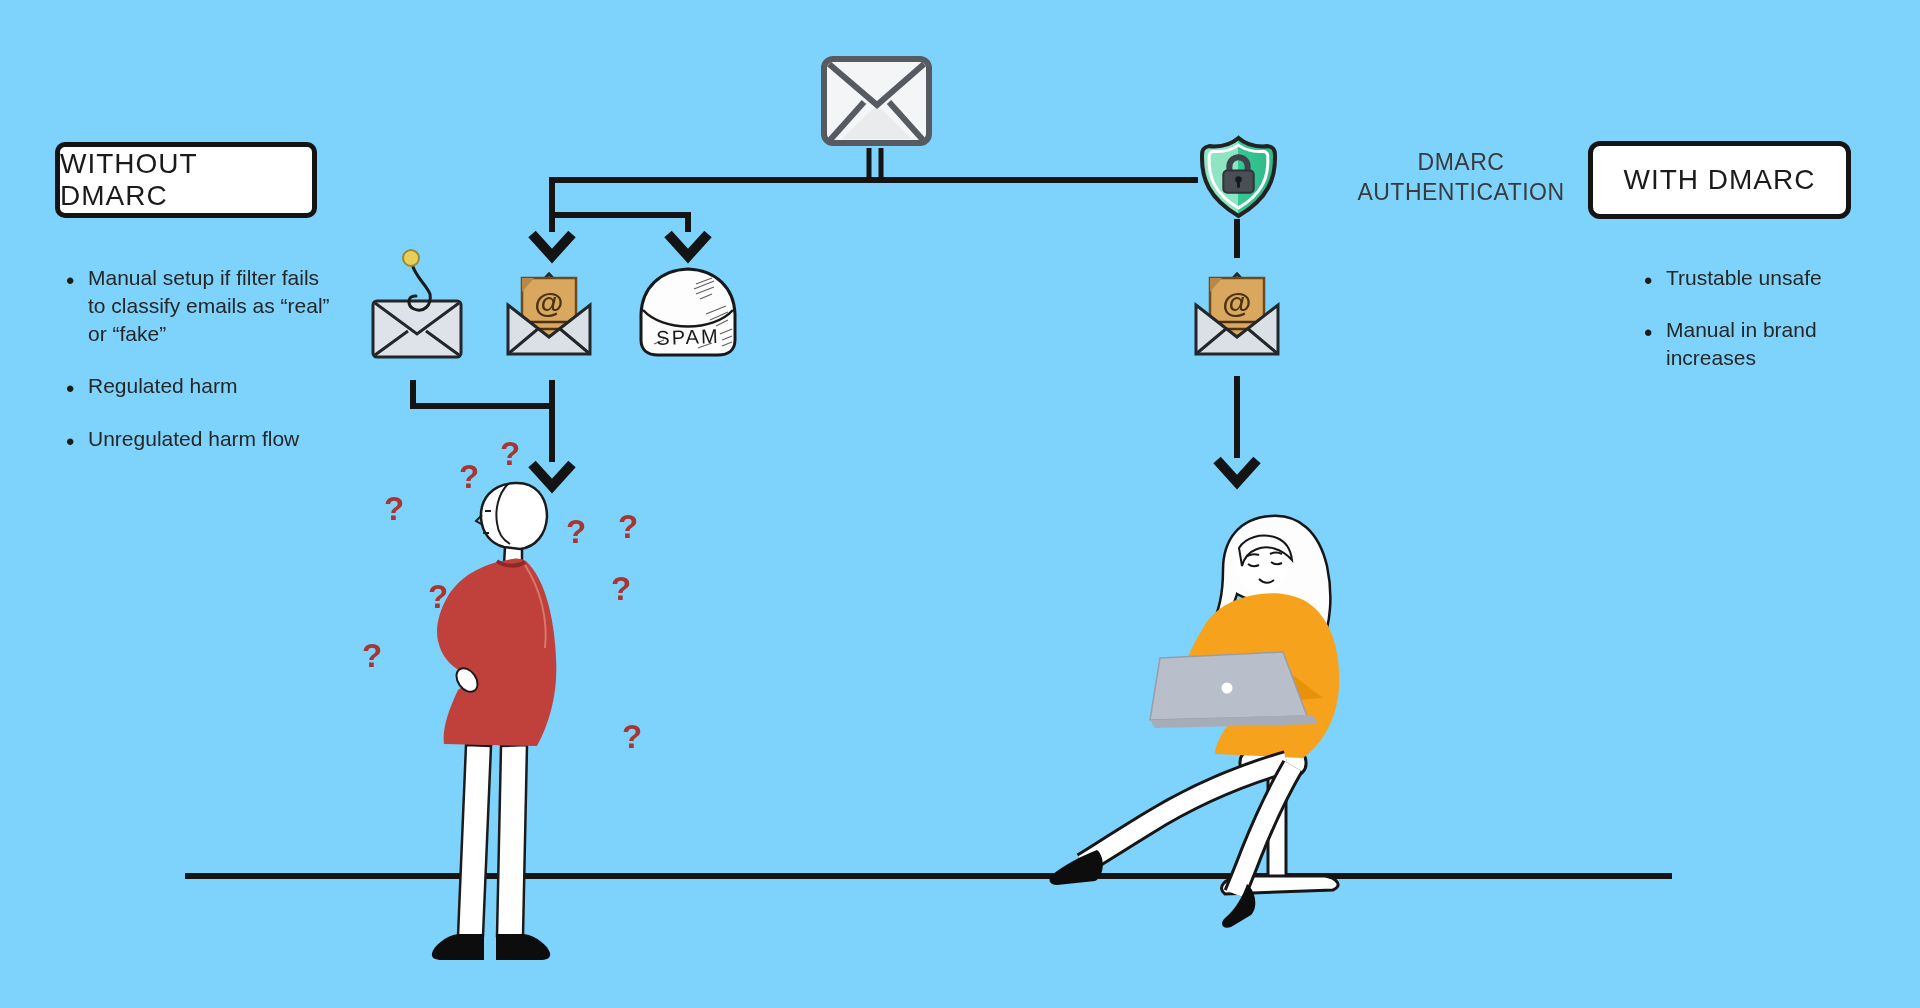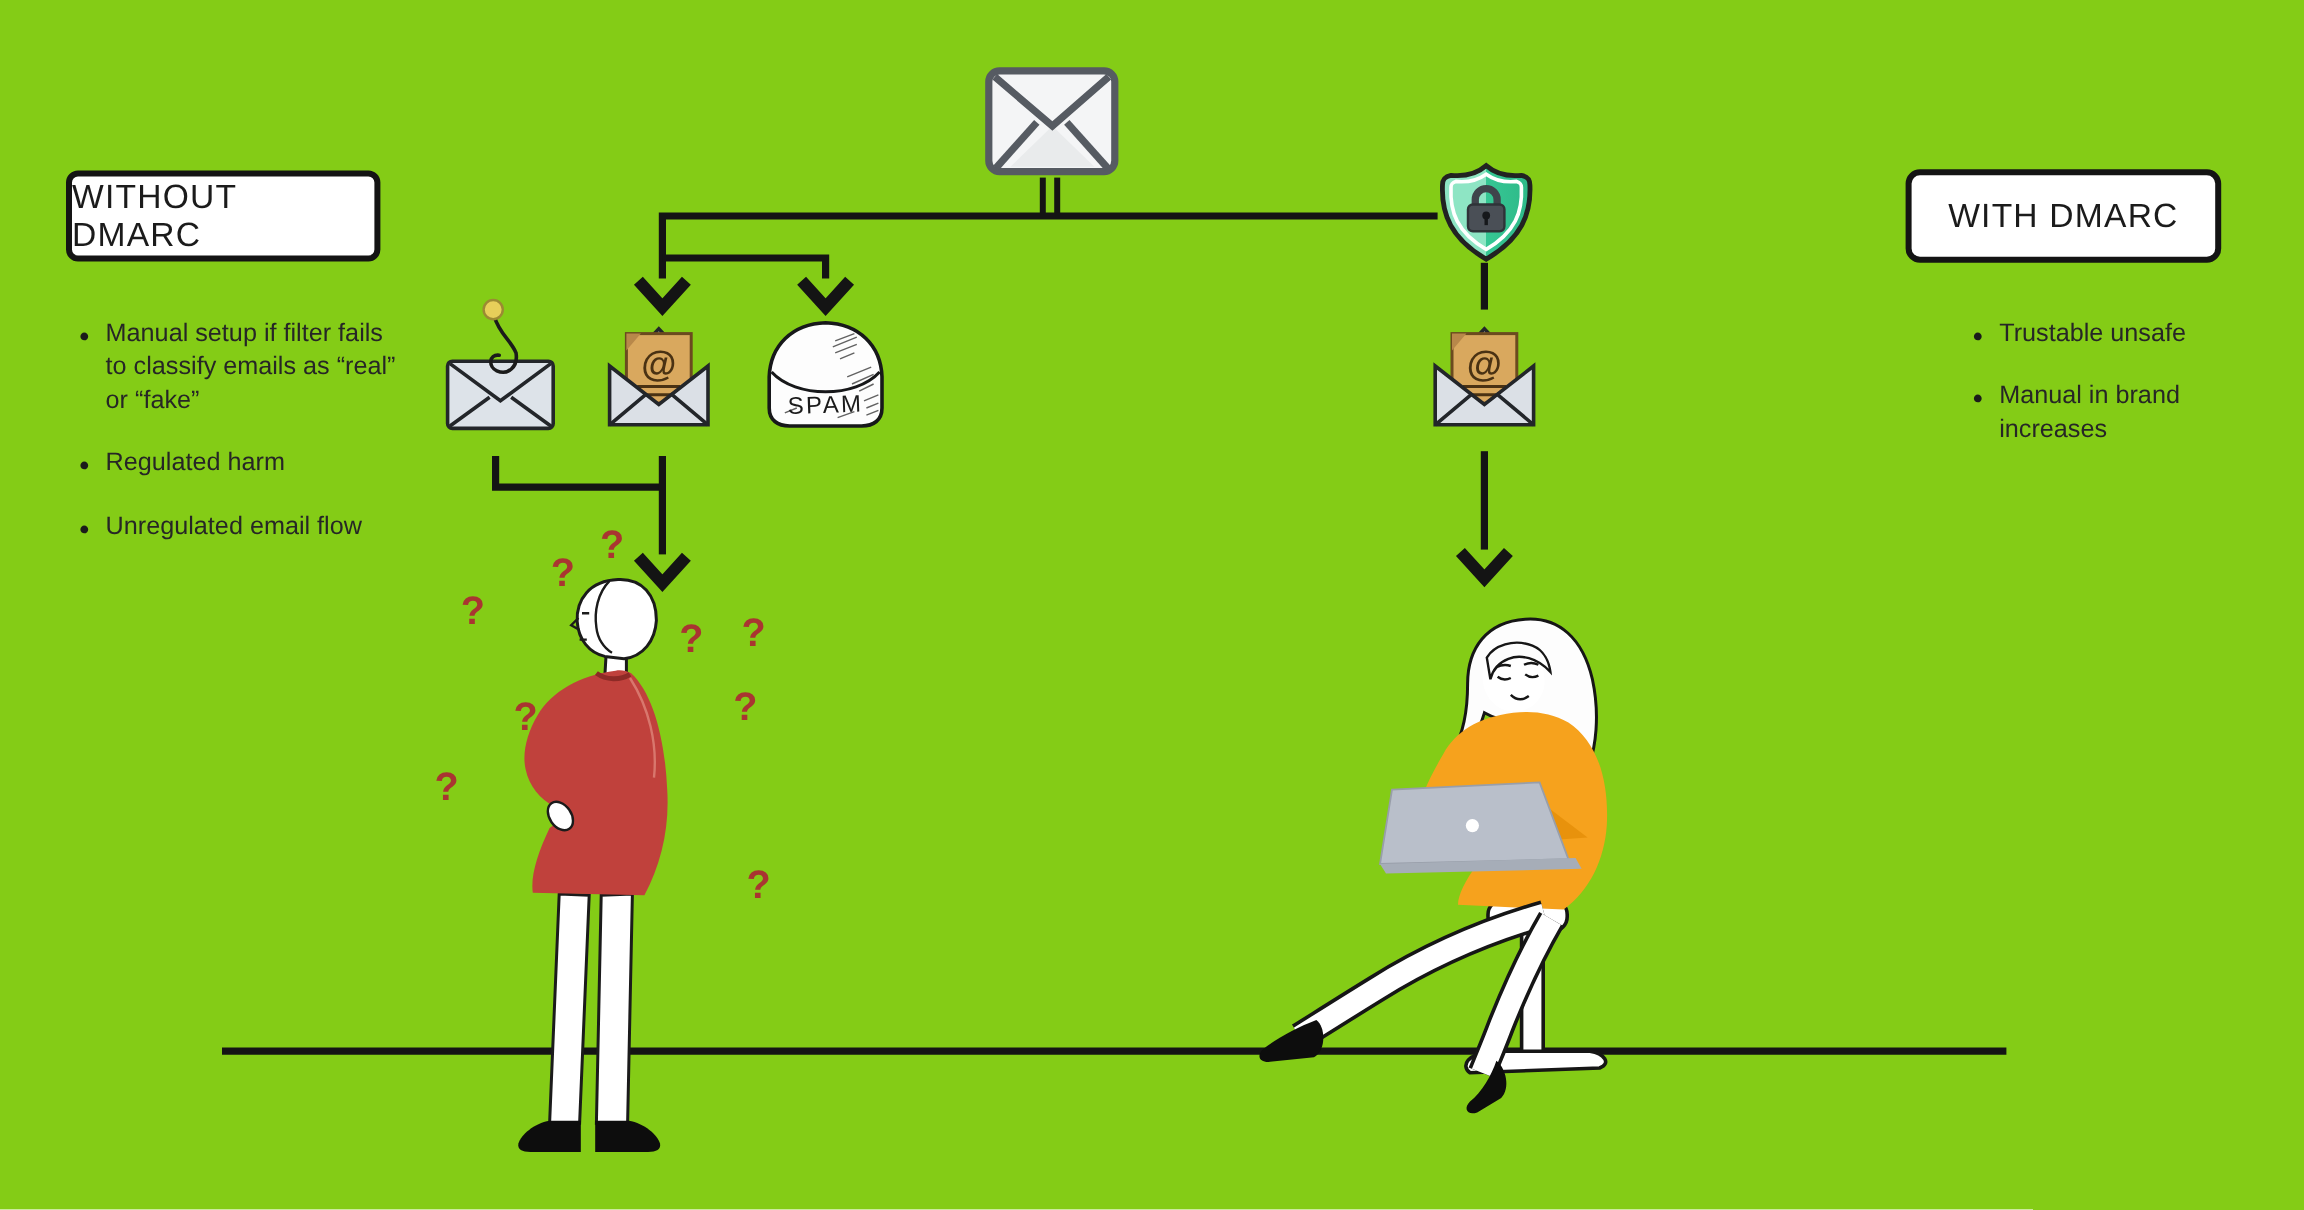--- a/index.html
+++ b/index.html
@@ -1,17 +1,17 @@
 <!DOCTYPE html>
 <html><head>
 <meta charset="utf-8">
 <style>
   html,body{margin:0;padding:0;background:#ffffff;}
   #canvas{
-    position:relative;width:1920px;height:1008px;background:#84cc16;overflow:hidden;
+    position:relative;width:1920px;height:1008px;background:#7dd3fc;overflow:hidden;
     font-family:"Liberation Sans", sans-serif;color:#222;
   }
   .abs{position:absolute;}
   .titlebox{
     position:absolute;border:5px solid #141414;border-radius:10px;background:#fff;
     display:flex;align-items:center;justify-content:center;
     font-size:28px;font-weight:500;letter-spacing:1px;color:#1b1b1b;
   }
   .bullets{position:absolute;list-style:none;margin:0;padding:0;}
   .bullets li{
@@ -72,28 +72,32 @@
     <span>WITHOUT DMARC</span>
   </div>
 
   <div class="titlebox" style="left:1588px;top:141px;width:253px;height:68px;border-radius:12px;">
     <span>WITH DMARC</span>
   </div>
 
   <ul class="bullets" style="left:62px;top:264px;width:268px;">
     <li>Manual setup if filter fails to classify emails as “real” or “fake”</li>
     <li>Regulated harm</li>
-    <li>Unregulated email flow</li>
+    <li>Unregulated harm flow</li>
   </ul>
 
   <ul class="bullets" style="left:1640px;top:264px;width:260px;">
     <li>Trustable unsafe</li>
     <li>Manual in brand increases</li>
   </ul>
 
+  <div class="auth-label">
+    <div>DMARC</div>
+    <div>AUTHENTICATION</div>
+  </div>
 
   <svg class="abs" style="left:370px;top:286px" width="94" height="74" viewBox="0 0 94 74">
     <rect x="3" y="15" width="88" height="56" rx="4" fill="#dde3e9" stroke="#23262a" stroke-width="3"></rect>
     <path d="M5,17 L47,48 L89,17" fill="none" stroke="#23262a" stroke-width="3"></path>
     <path d="M5,69 L38,45 M89,69 L56,45" fill="none" stroke="#23262a" stroke-width="3"></path>
   </svg>
 
   <svg class="abs" style="left:396px;top:248px" width="62" height="72" viewBox="0 0 62 72">
     <path d="M16,16 C20,30 30,36 34,46 C36,58 27,65 18,61 C11,58 11,47 20,48" fill="none" stroke="#1b1b1b" stroke-width="3" stroke-linecap="round"></path>
     <circle cx="15" cy="10" r="8" fill="#e7cf5a" stroke="#9b8a33" stroke-width="2"></circle>

